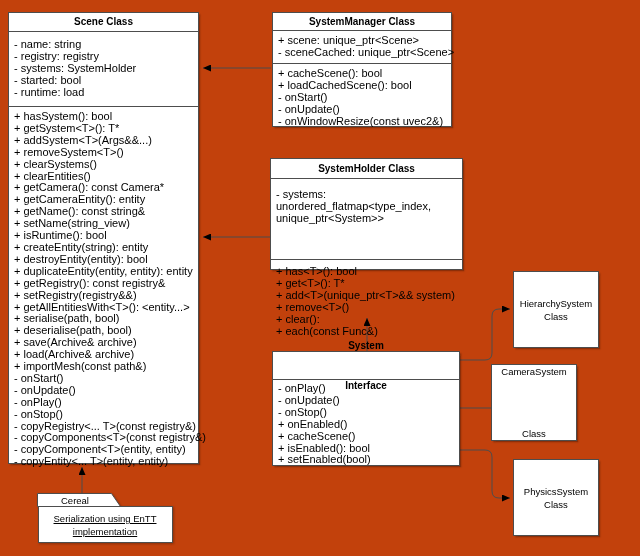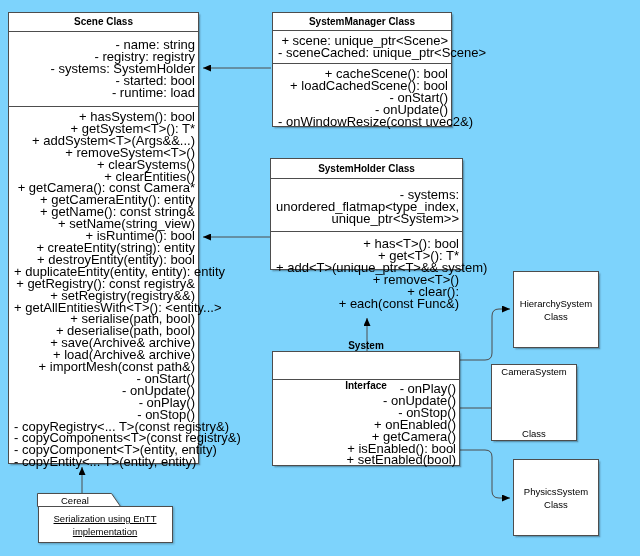--- a/index.html
+++ b/index.html
@@ -1,34 +1,34 @@
 <!DOCTYPE html>
 <html><head>
 <meta charset="utf-8">
 <style>
   html,body{margin:0;padding:0;background:#ffffff;}
   body{width:640px;height:556px;position:relative;font-family:"Liberation Sans",sans-serif;color:#000;}
-  #canvas{position:absolute;inset:0;width:640px;height:556px;overflow:hidden;background:#7dd3fc;}
+  #canvas{position:absolute;inset:0;width:640px;height:556px;overflow:hidden;background:#c2410c;}
   #wires{position:absolute;left:0;top:0;z-index:1;}
   .uml-box{
     position:absolute;z-index:2;box-sizing:border-box;
     background:#fff;border:1px solid #4d4d4d;
     display:flex;flex-direction:column;
     box-shadow:1.5px 1.5px 1.5px rgba(0,0,0,0.28);
   }
   .uml-title{
     box-sizing:border-box;flex:0 0 auto;
     display:flex;flex-direction:column;align-items:center;justify-content:center;
     font-weight:bold;font-size:10px;line-height:12px;text-align:center;
   }
   .uml-section{
     box-sizing:border-box;flex:0 0 auto;
     border-top:1px solid #4d4d4d;
     padding:6px 3px 0 5px;
-    font-size:13px;line-height:11.9px;white-space:nowrap;text-align:right;
+    font-size:11px;line-height:11.9px;white-space:nowrap;
   }
   .uml-section.grow{flex:1 1 auto;}
   .member-line{white-space:nowrap;}
   .simple-box{
     position:absolute;z-index:2;box-sizing:border-box;
     background:#fff;border:1.5px solid #4d4d4d;
     display:flex;flex-direction:column;align-items:center;justify-content:center;
     font-size:9.5px;line-height:13px;text-align:center;
     box-shadow:1.5px 1.5px 1.5px rgba(0,0,0,0.28);
   }
@@ -129,41 +129,41 @@
       </div>
   </div>
 
   <div class="uml-box" style="left:270px;top:158px;width:193px;height:112px;">
     <div class="uml-title" style="height:19px;">SystemHolder Class</div>
     <div class="uml-section" style="height:53px;padding-top:10px;">
         <div class="member-line">- systems:</div>
         <div class="member-line">unordered_flatmap&lt;type_index,</div>
         <div class="member-line">unique_ptr&lt;System&gt;&gt;</div>
       </div>
-    <div class="uml-section grow" style="padding-top:6px;">
+    <div class="uml-section grow" style="padding-top:6px;margin-top:28px;">
         <div class="member-line">+ has&lt;T&gt;(): bool</div>
         <div class="member-line">+ get&lt;T&gt;(): T*</div>
         <div class="member-line">+ add&lt;T&gt;(unique_ptr&lt;T&gt;&amp;&amp; system)</div>
         <div class="member-line">+ remove&lt;T&gt;()</div>
         <div class="member-line">+ clear():</div>
         <div class="member-line">+ each(const Func&amp;)</div>
       </div>
   </div>
 
   <div class="uml-box" style="left:272px;top:351px;width:188px;height:115px;">
     <div class="uml-title" style="height:27px;gap:28px;">
       <div>System</div>
       <div>Interface</div>
     </div>
     <div class="uml-section grow" style="padding-top:3px;">
         <div class="member-line">- onPlay()</div>
         <div class="member-line">- onUpdate()</div>
         <div class="member-line">- onStop()</div>
         <div class="member-line">+ onEnabled()</div>
-        <div class="member-line">+ getCamera()</div>
+        <div class="member-line">+ cacheScene()</div>
         <div class="member-line">+ isEnabled(): bool</div>
         <div class="member-line">+ setEnabled(bool)</div>
       </div>
   </div>
 
   <div class="simple-box" style="left:513px;top:271px;width:86px;height:77px;">
     <div>HierarchySystem</div>
     <div>Class</div>
   </div>
 

